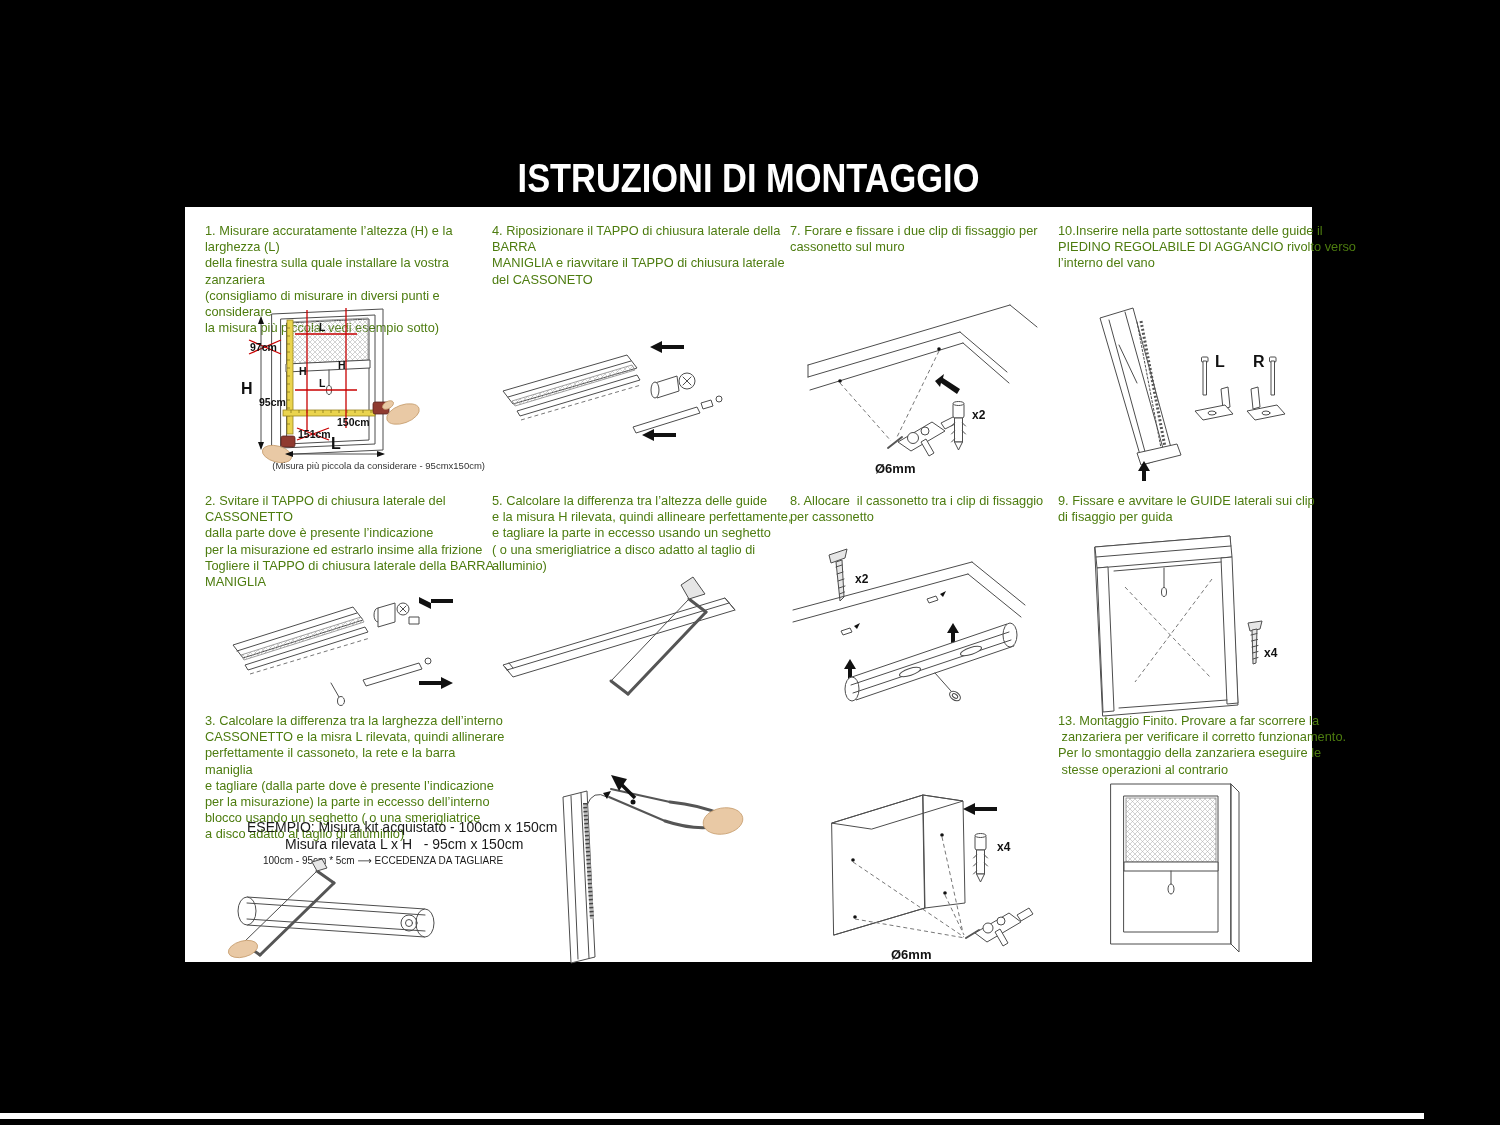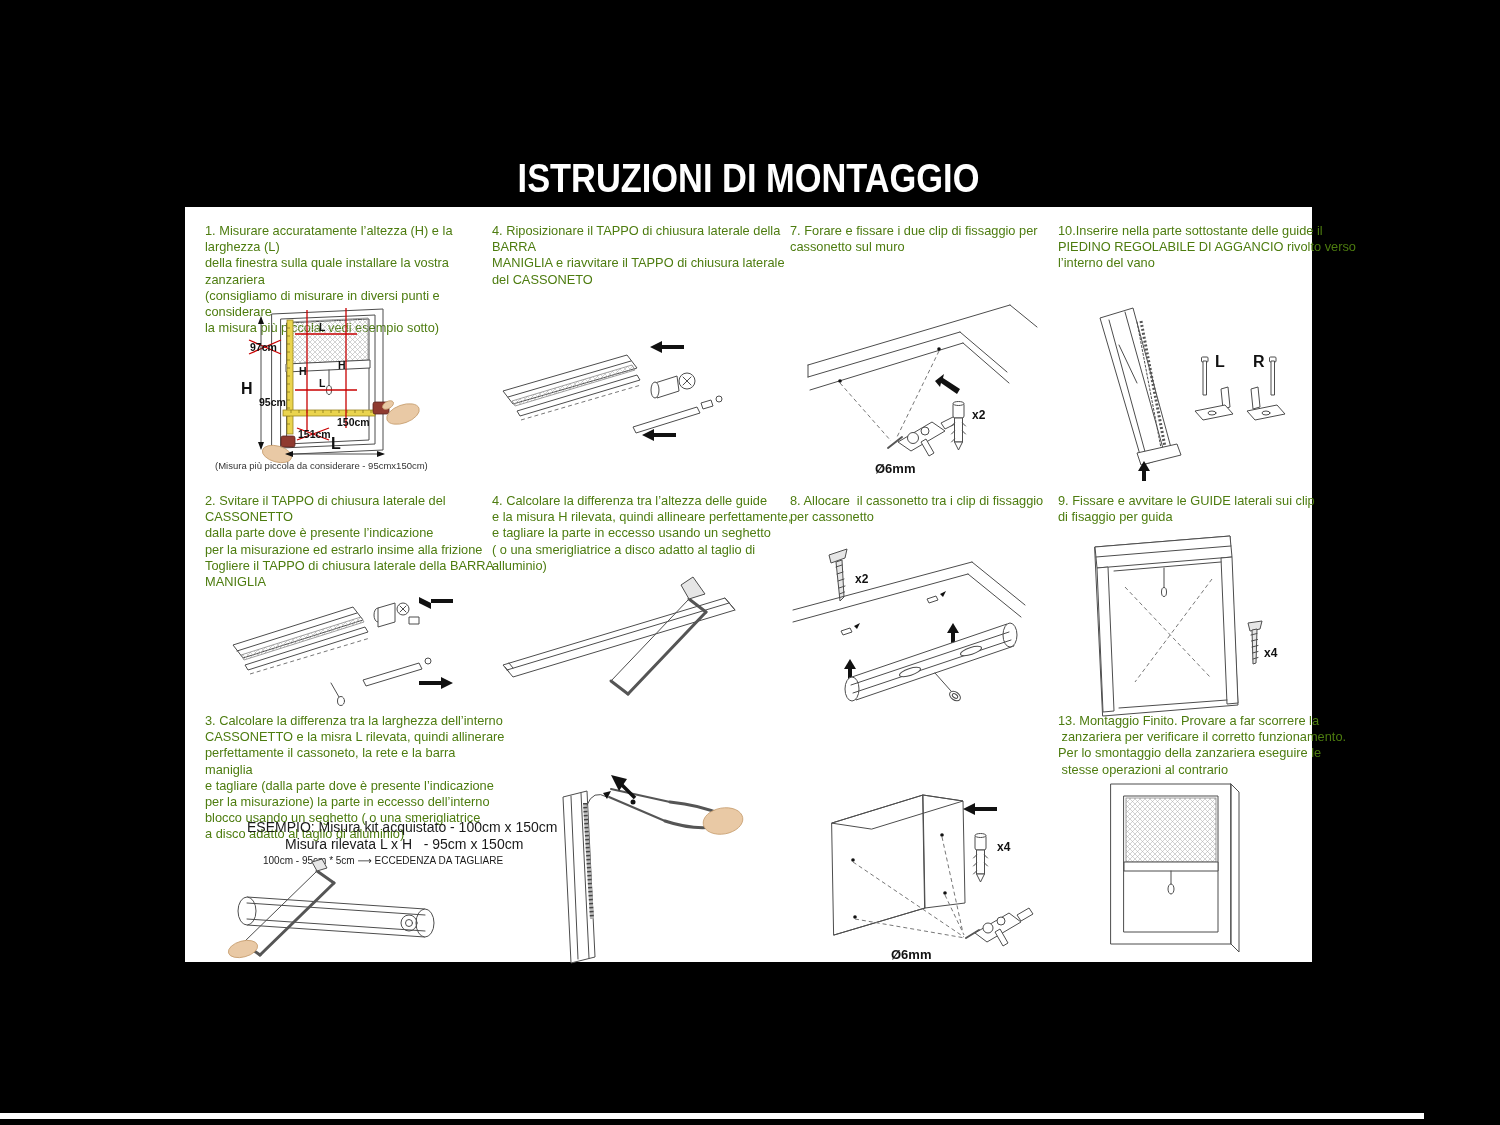--- a/index.html
+++ b/index.html
@@ -6,21 +6,21 @@
   .canvas{position:relative;width:1424px;height:1125px;background:#000;overflow:hidden;
           font-family:"Liberation Sans",sans-serif;}
   .title{position:absolute;left:185px;top:156px;width:1127px;text-align:center;color:#fff;
          font-size:40px;font-weight:bold;transform:scaleX(0.86);transform-origin:center;
          letter-spacing:0;}
   .panel{position:absolute;left:185px;top:207px;width:1127px;height:755px;background:#fff;}
   .bottom-strip{position:absolute;left:0;top:1113px;width:1500px;height:6px;background:#fff;}
   .step-text{position:absolute;width:300px;font-size:12.8px;line-height:16.2px;color:#4d7c0f;
              white-space:pre-wrap;}
   .fig{position:absolute;}
-  .fig-caption{position:absolute;left:30px;top:253px;width:270px;text-align:left;
+  .fig-caption{position:absolute;left:30px;top:253px;width:270px;text-align:right;
                font-size:9.5px;color:#333;}
   .esempio-line{position:absolute;color:#1a1a1a;white-space:pre;}
   .e1{left:62px;top:612px;font-size:14px;}
   .e2{left:100px;top:629px;font-size:14px;}
   .e3{left:78px;top:648px;font-size:10px;}
   
   .ln{stroke:#4d4d4d;fill:none;stroke-width:1;stroke-linejoin:round;stroke-linecap:round;}
   .fw{fill:#fff;stroke:#4d4d4d;stroke-width:1;stroke-linejoin:round;}
   .gry{fill:#e6e6e6;stroke:#4d4d4d;stroke-width:1;}
   .blk{fill:#111;stroke:none;}
@@ -68,21 +68,21 @@
 cassonetto sul muro</div>
     <div class="step-text" style="left:873px;top:16px">10.Inserire nella parte sottostante delle guide il
 PIEDINO REGOLABILE DI AGGANCIO rivolto verso
 l’interno del vano</div>
 
     <div class="step-text" style="left:20px;top:286px">2. Svitare il TAPPO di chiusura laterale del CASSONETTO
 dalla parte dove è presente l’indicazione
 per la misurazione ed estrarlo insime alla frizione
 Togliere il TAPPO di chiusura laterale della BARRA
 MANIGLIA</div>
-    <div class="step-text" style="left:307px;top:286px">4. Calcolare la differenza tra l’altezza delle guide
+    <div class="step-text" style="left:307px;top:286px">5. Calcolare la differenza tra l’altezza delle guide
 e la misura H rilevata, quindi allineare perfettamente,
 e tagliare la parte in eccesso usando un seghetto
 ( o una smerigliatrice a disco adatto al taglio di alluminio)</div>
     <div class="step-text" style="left:605px;top:286px">8. Allocare  il cassonetto tra i clip di fissaggio
 per cassonetto</div>
     <div class="step-text" style="left:873px;top:286px">9. Fissare e avvitare le GUIDE laterali sui clip
 di fisaggio per guida</div>
 
     <div class="step-text" style="left:20px;top:506px">3. Calcolare la differenza tra la larghezza dell’interno
 CASSONETTO e la misra L rilevata, quindi allinerare

